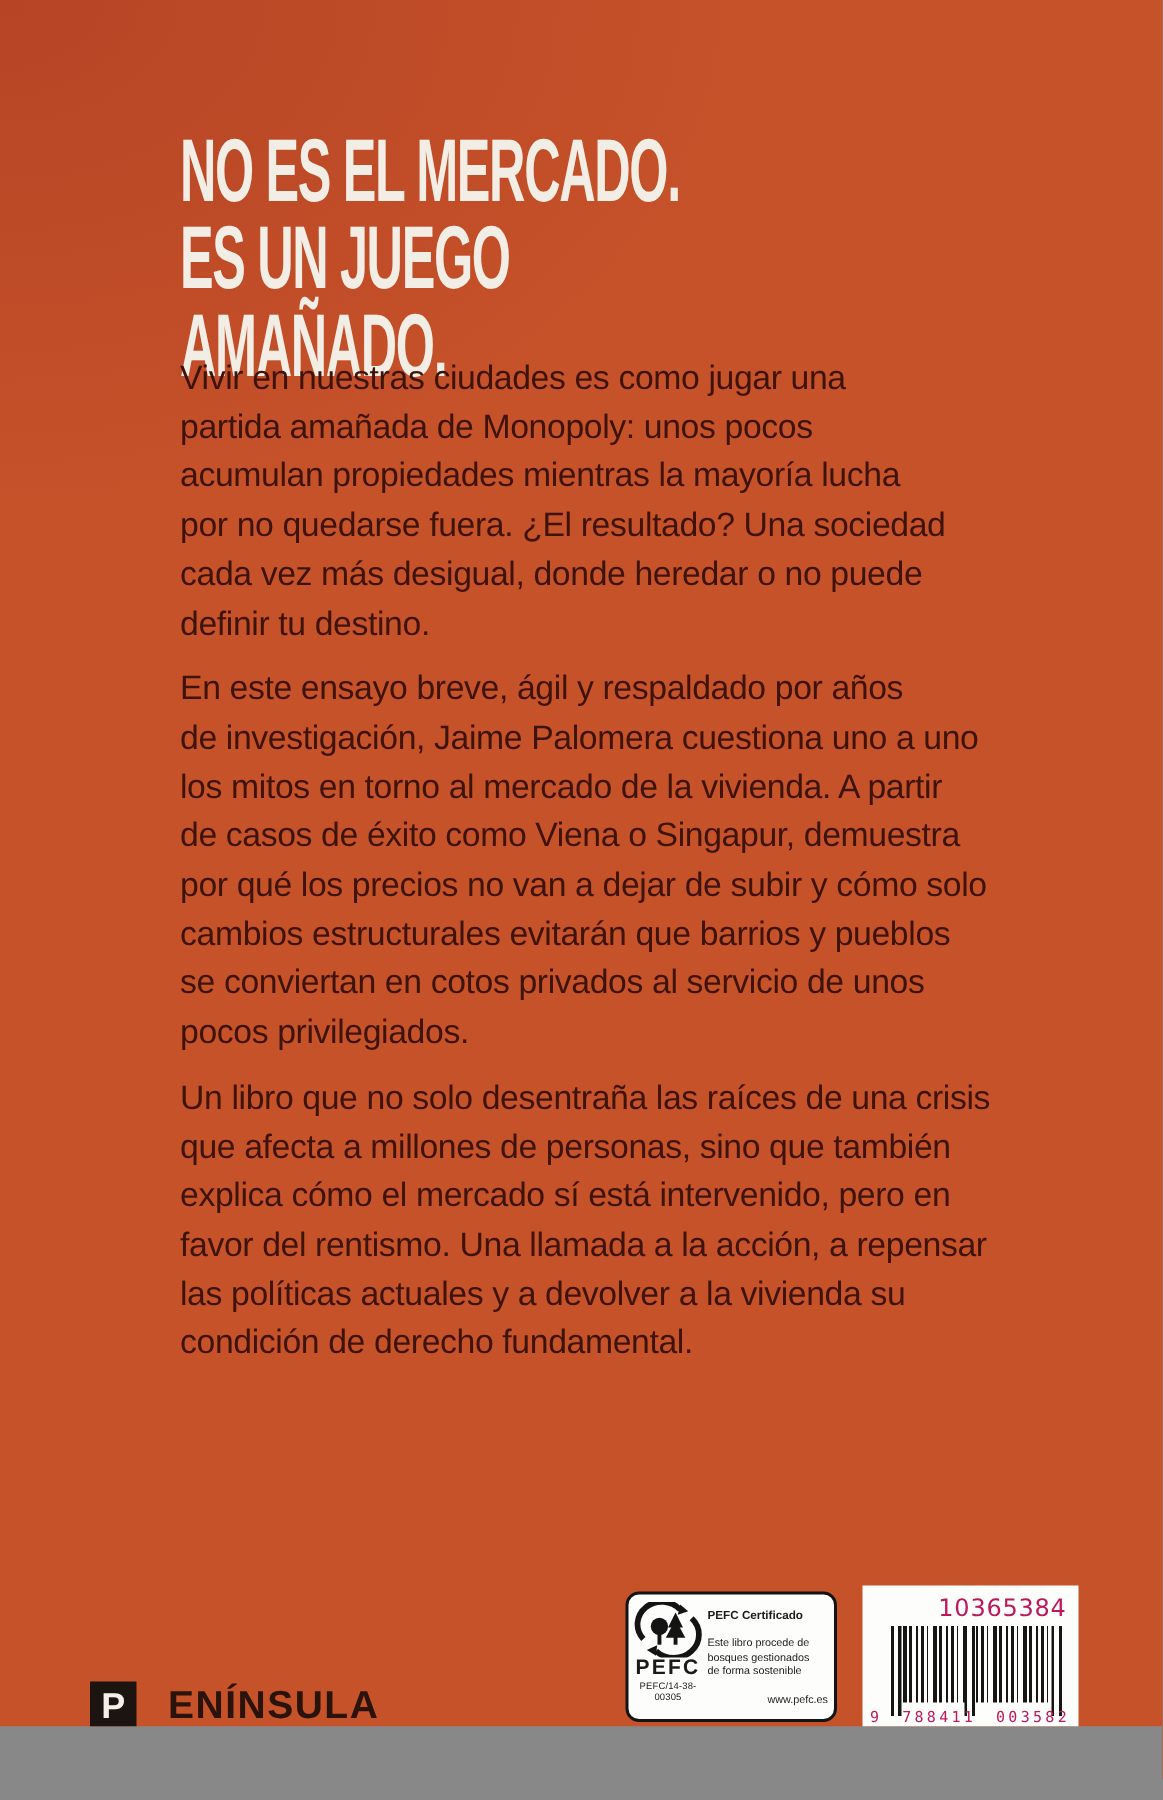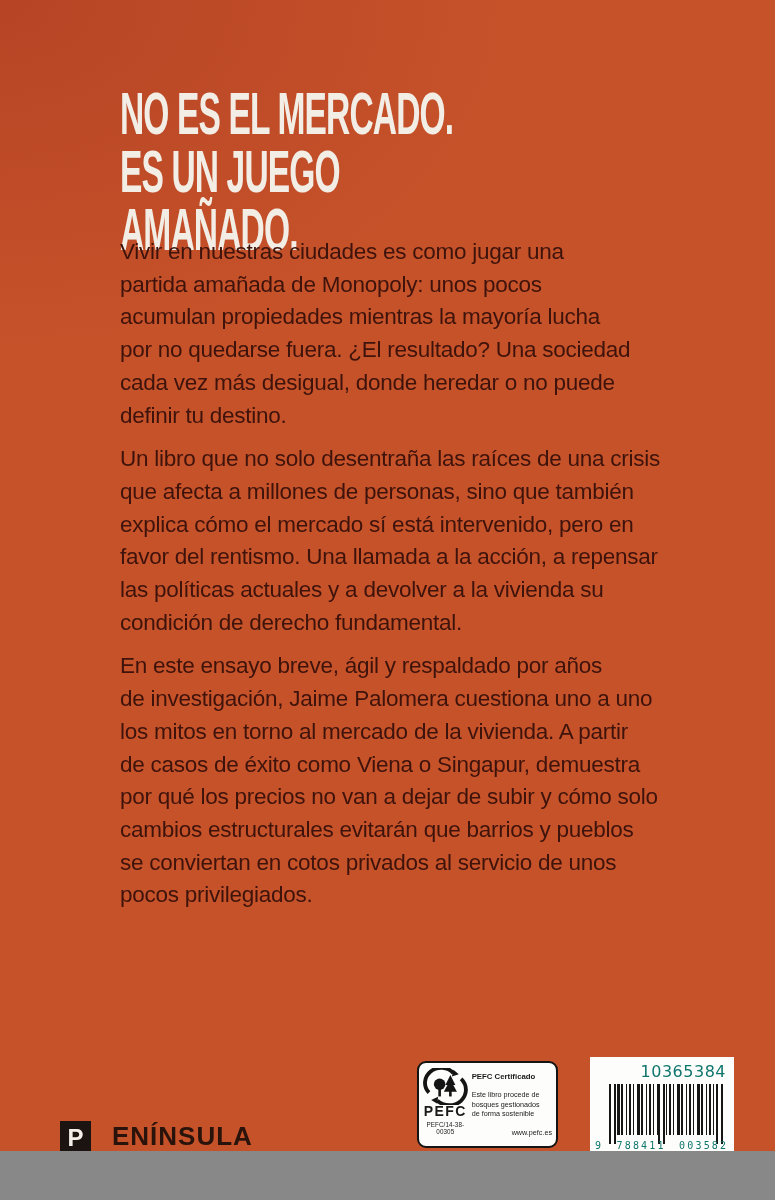--- a/index.html
+++ b/index.html
@@ -69,21 +69,21 @@
   .pefc-code{font-size:6.3px;letter-spacing:0.1px;margin-top:2.5px;}
   .pefc-right{flex:1;padding:9px 4px 5px 0;text-align:left;}
   .pefc-head{font-size:7.8px;font-weight:700;}
   .pefc-desc{font-size:7.2px;line-height:9.6px;margin-top:9px;white-space:pre-line;}
   .pefc-web{font-size:7.2px;margin-top:9px;margin-left:40px;}
 
   
   .barcode{
     position:absolute;left:575px;top:1057px;
     width:144px;height:96px;
-    background:#fdfdfb;color:#0f766e;margin-left:15px;
+    background:#fdfdfb;color:#be185d;
   }
   .bc-top{
     position:absolute;top:5px;right:8px;
     font-size:16px;letter-spacing:0.5px;
     font-family:"DejaVu Sans", sans-serif;
   }
   .bc-bars{
     position:absolute;left:19px;right:11px;top:27px;height:51px;
     background:repeating-linear-gradient(90deg,
       #151515 0 2px, transparent 2px 4px,
@@ -114,34 +114,34 @@
   <h1 class="title">NO ES EL MERCADO.
 ES UN JUEGO AMAÑADO.</h1>
 
   <div class="blurb">
     <p>Vivir en nuestras ciudades es como jugar una
 partida amañada de Monopoly: unos pocos
 acumulan propiedades mientras la mayoría lucha
 por no quedarse fuera. ¿El resultado? Una sociedad
 cada vez más desigual, donde heredar o no puede
 definir tu destino.</p>
-    <p>Un libro que no solo desentraña las raíces de una crisis
-que afecta a millones de personas, sino que también
-explica cómo el mercado sí está intervenido, pero en
-favor del rentismo. Una llamada a la acción, a repensar
-las políticas actuales y a devolver a la vivienda su
-condición de derecho fundamental.</p>
     <p>En este ensayo breve, ágil y respaldado por años
 de investigación, Jaime Palomera cuestiona uno a uno
 los mitos en torno al mercado de la vivienda. A partir
 de casos de éxito como Viena o Singapur, demuestra
 por qué los precios no van a dejar de subir y cómo solo
 cambios estructurales evitarán que barrios y pueblos
 se conviertan en cotos privados al servicio de unos
 pocos privilegiados.</p>
+    <p>Un libro que no solo desentraña las raíces de una crisis
+que afecta a millones de personas, sino que también
+explica cómo el mercado sí está intervenido, pero en
+favor del rentismo. Una llamada a la acción, a repensar
+las políticas actuales y a devolver a la vivienda su
+condición de derecho fundamental.</p>
   </div>
 
   <div class="publisher">
     <span class="pub-p">P</span>
     <span class="pub-name">ENÍNSULA</span>
   </div>
 
   <div class="pefc">
     <div class="pefc-left">
       <svg width="46" height="37" viewBox="0 0 60 48">

